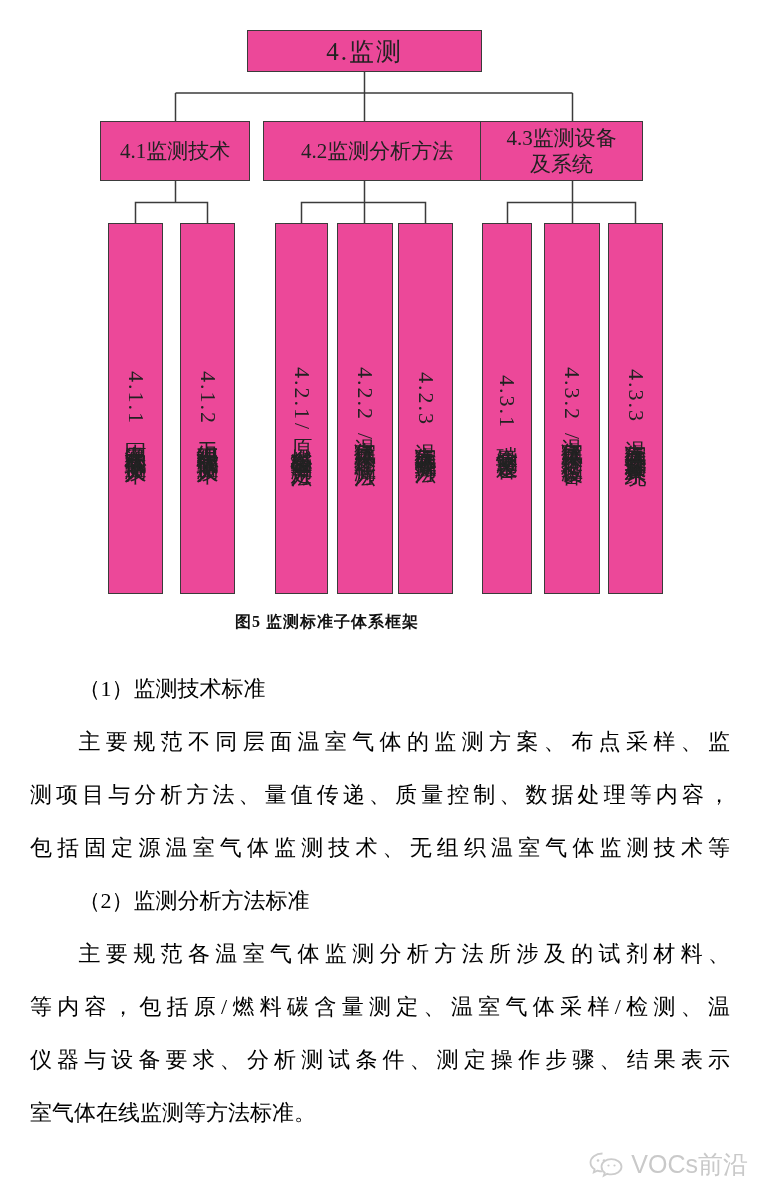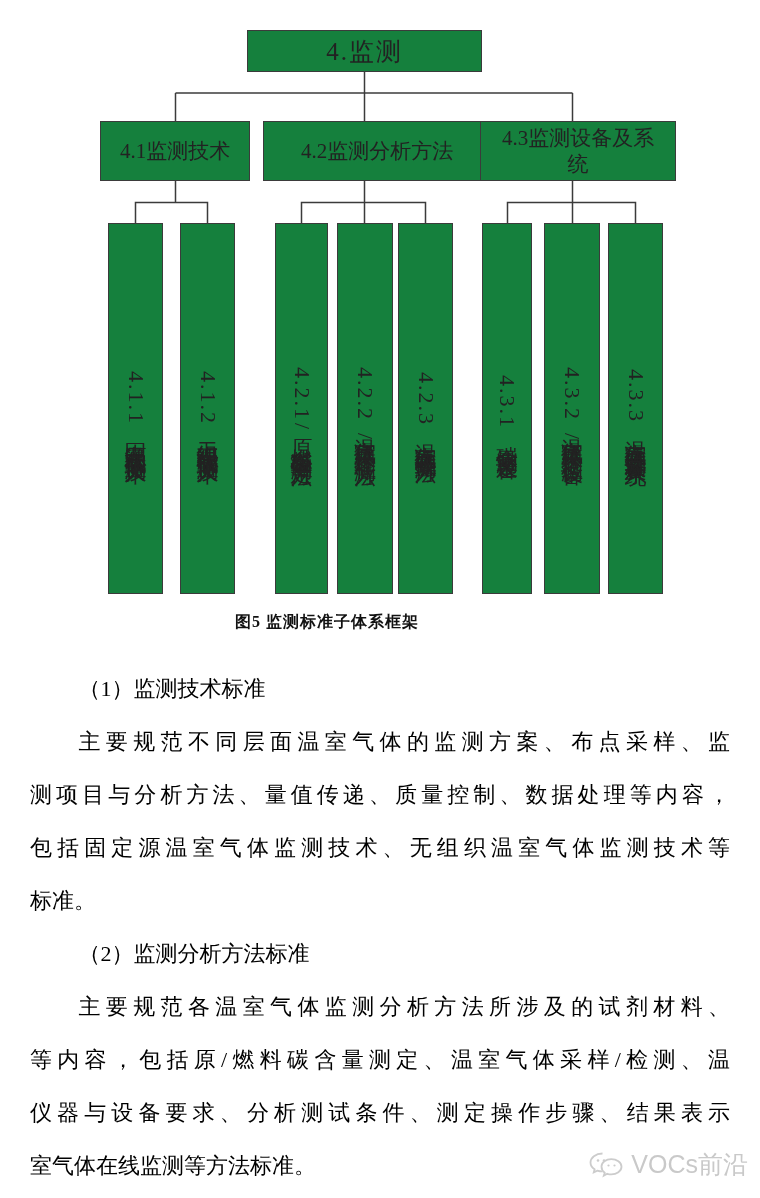--- a/index.html
+++ b/index.html
@@ -12,33 +12,33 @@
     overflow: hidden;
     font-family: "Liberation Serif", "DejaVu Serif", serif;
     color: #1a1a1a;
   }
   
   .diagram { position: absolute; left: 0; top: 0; width: 760px; height: 606px; }
   .connector-svg { position: absolute; left: 0; top: 0; }
   .node {
     position: absolute;
     border: 1.5px solid #3b3b3b;
-    background: #15803d;
+    background: #ec4899;
     display: flex;
     align-items: center;
     justify-content: center;
     text-align: center;
     font-family: "Liberation Serif", "DejaVu Serif", serif;
     color: #222222;
   }
   .node-root { left: 247px; top: 30px; width: 235px; height: 42px; font-size: 25px; letter-spacing: 2px; }
   .node-l2 { top: 121px; height: 60px; font-size: 21px; line-height: 26px; }
   .node-41 { left: 100px; width: 150px; }
   .node-42 { left: 263px; width: 228px; }
-  .node-43 { left: 480px; width: 196px; padding: 0 18px; }
+  .node-43 { left: 480px; width: 163px; padding: 0 18px; }
   .node-col {
     top: 223px; height: 371px;
     writing-mode: vertical-rl;
     text-orientation: mixed;
     font-size: 22px;
     letter-spacing: 2px;
     line-height: 1;
   }
   .c0 { left: 108px; width: 55px; }
   .c1 { left: 180px; width: 55px; }
@@ -117,21 +117,20 @@
     <div class="node node-col c7">4.3.3温室气体在线监测设备及系统</div>
   </div>
 
   <div class="caption">图5 监测标准子体系框架</div>
 
   <div class="body-text">
     <div class="bline ind">（1）监测技术标准</div>
     <div class="bline ind just">主要规范不同层面温室气体的监测方案、布点采样、监</div>
     <div class="bline just">测项目与分析方法、量值传递、质量控制、数据处理等内容，</div>
     <div class="bline just">包括固定源温室气体监测技术、无组织温室气体监测技术等</div>
-    <div class="bline">标准。</div>
     <div class="bline ind">（2）监测分析方法标准</div>
     <div class="bline ind just">主要规范各温室气体监测分析方法所涉及的试剂材料、</div>
     <div class="bline just">等内容，包括原/燃料碳含量测定、温室气体采样/检测、温</div>
     <div class="bline just">仪器与设备要求、分析测试条件、测定操作步骤、结果表示</div>
     <div class="bline">室气体在线监测等方法标准。</div>
   </div>
 
   <div class="watermark">
     <svg width="38" height="30" viewBox="0 0 38 30">
       <g fill="none" stroke="#cccccc" stroke-width="1.8">

